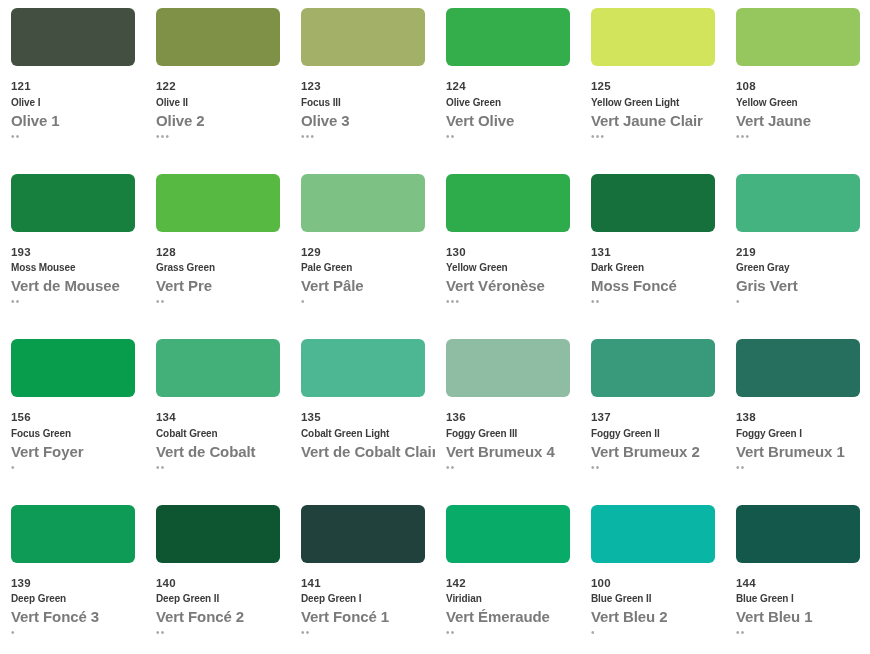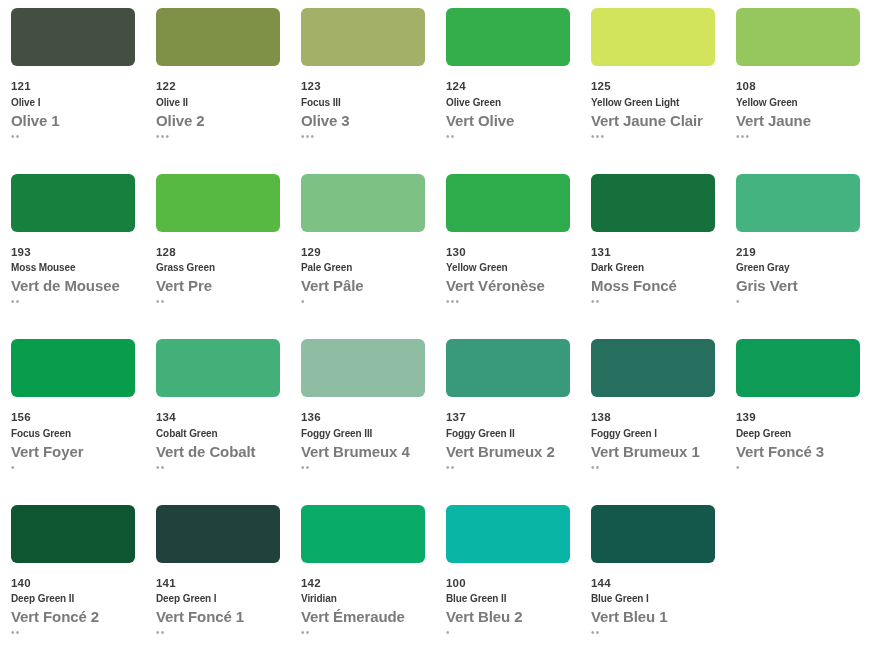--- a/index.html
+++ b/index.html
@@ -205,20 +205,29 @@
     <div class="swatch-card">
       <div class="swatch-chip" style="background: rgb(68, 176, 121);"></div>
       <div class="swatch-meta">
         <div class="swatch-code">134</div>
         <div class="swatch-name-en">Cobalt Green</div>
         <div class="swatch-name-fr">Vert de Cobalt</div>
         <div class="swatch-rating">••</div>
       </div>
     </div>
     <div class="swatch-card">
+      <div class="swatch-chip" style="background: rgb(76, 183, 146);"></div>
+      <div class="swatch-meta">
+        <div class="swatch-code">135</div>
+        <div class="swatch-name-en">Cobalt Green Light</div>
+        <div class="swatch-name-fr">Vert de Cobalt Clair</div>
+        <div class="swatch-rating"></div>
+      </div>
+    </div>
+    <div class="swatch-card">
       <div class="swatch-chip" style="background: rgb(143, 189, 163);"></div>
       <div class="swatch-meta">
         <div class="swatch-code">136</div>
         <div class="swatch-name-en">Foggy Green III</div>
         <div class="swatch-name-fr">Vert Brumeux 4</div>
         <div class="swatch-rating">••</div>
       </div>
     </div>
     <div class="swatch-card">
       <div class="swatch-chip" style="background: rgb(57, 154, 123);"></div>

